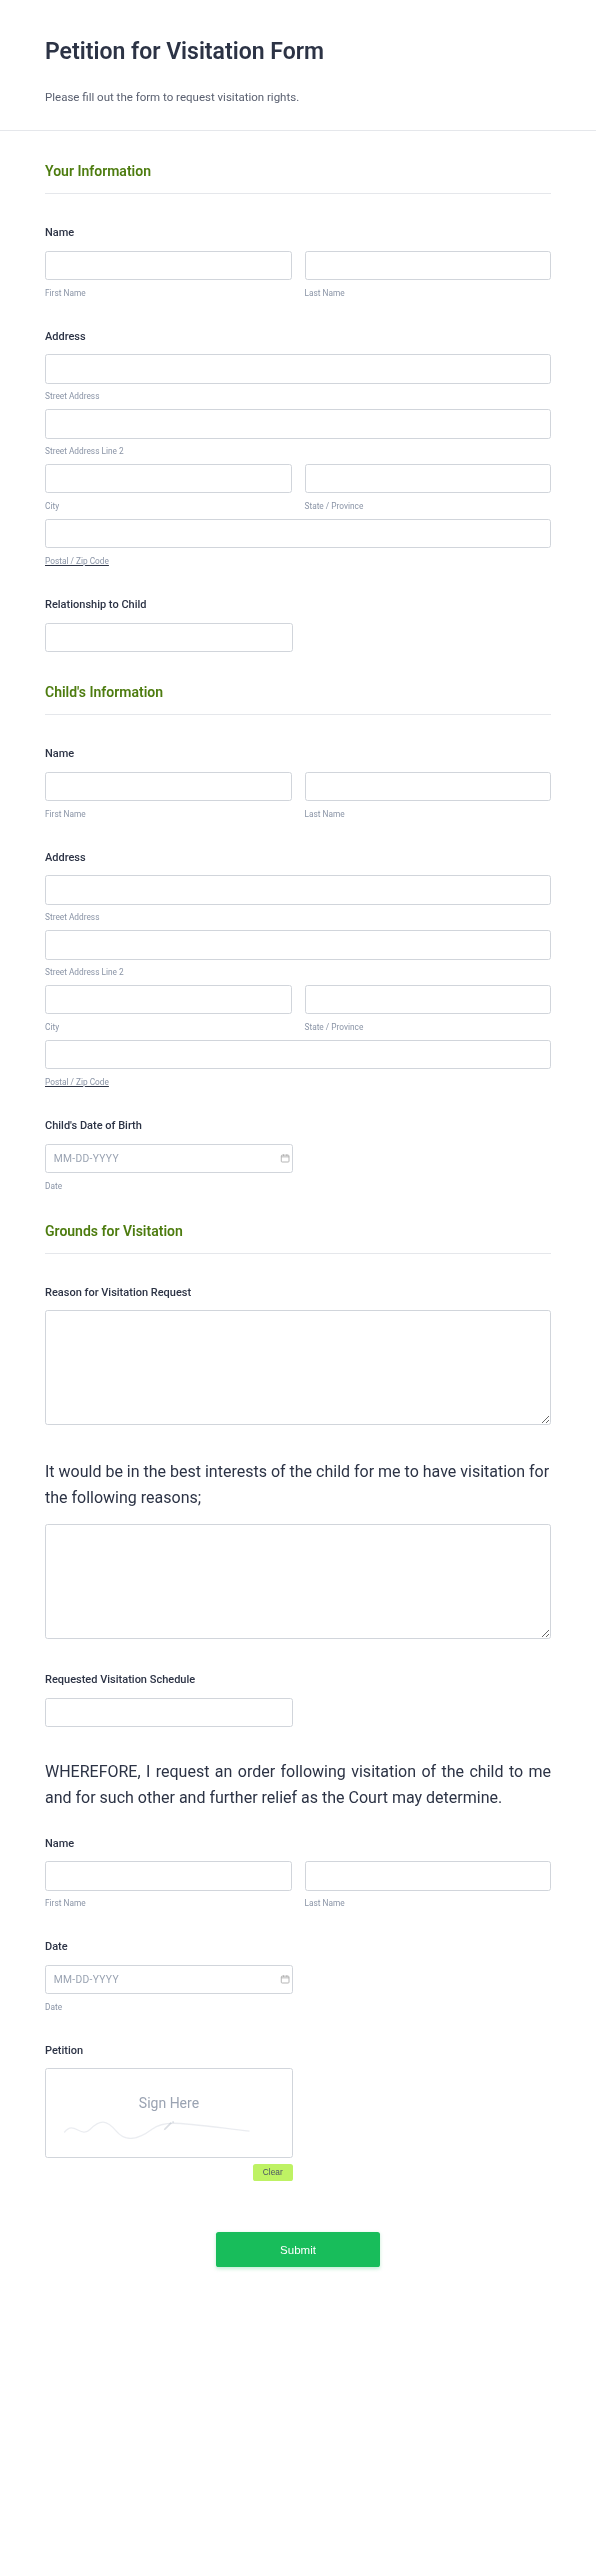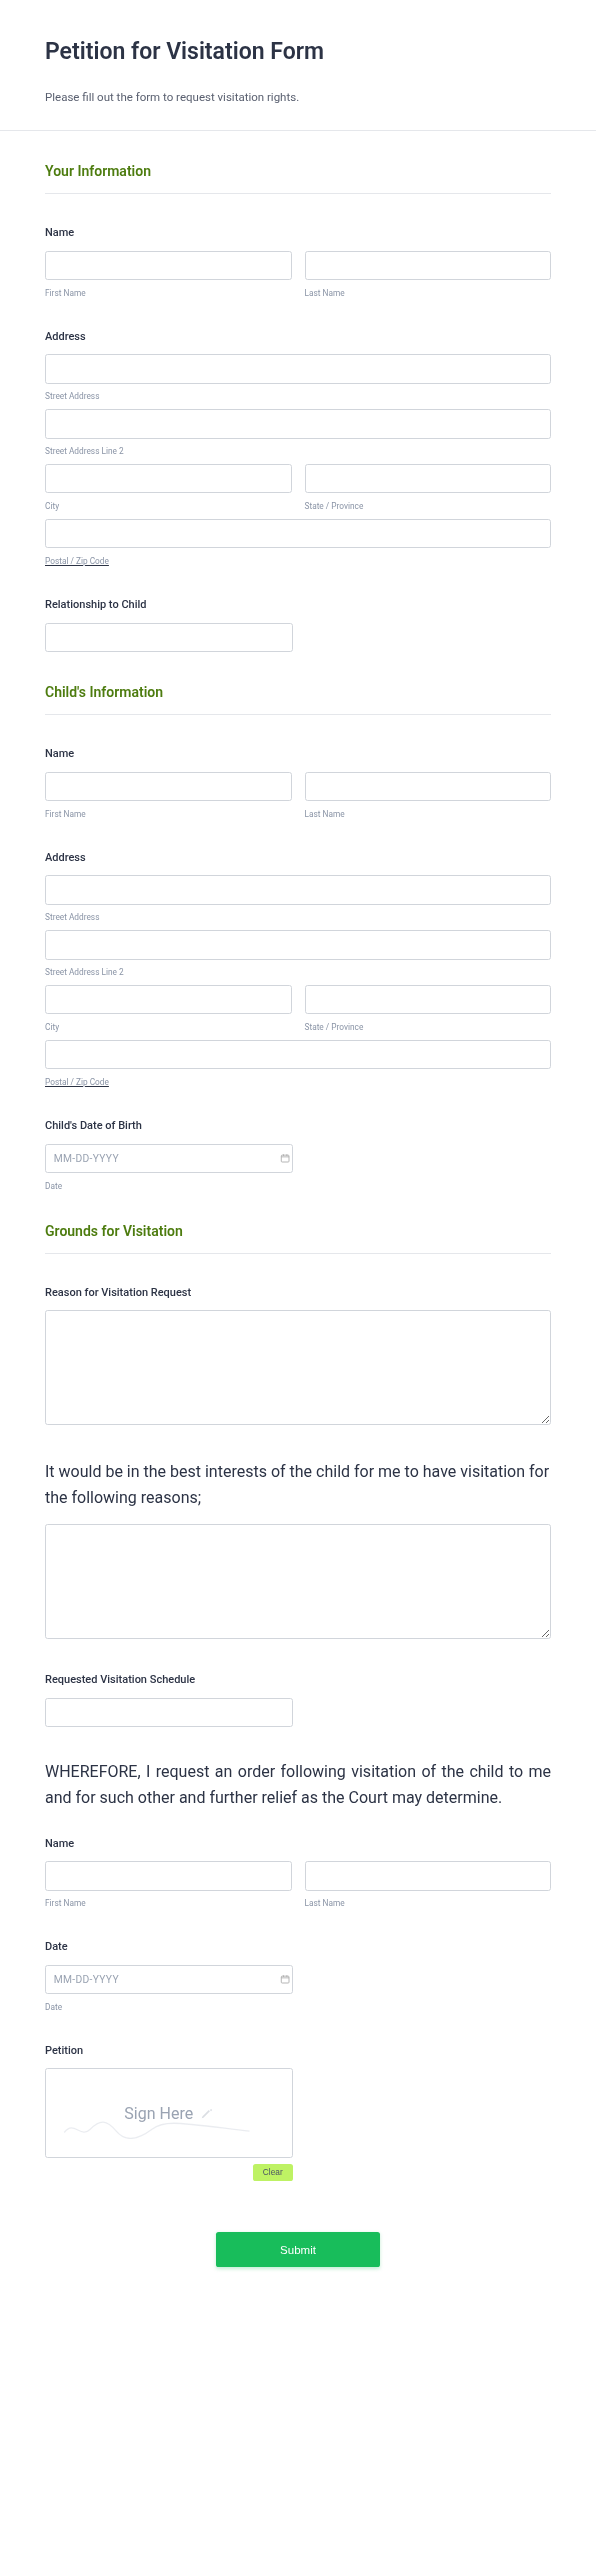--- a/index.html
+++ b/index.html
@@ -101,21 +101,22 @@
     align-items: center;
     justify-content: center;
     position: relative;
     background: #fff;
   }
   .sign-placeholder {
     display: flex;
     align-items: center;
     gap: 6.4px;
     color: #9aa3b2;
-    font-size: 16px;
+    font-size: 14px;
+    flex-direction: column;
   }
   .sign-scribble {
     position: absolute;
     bottom: 18px;
     left: 15.4px;
     right: 15.4px;
     height: 26px;
     opacity: 0.3;
   }
   .pen-icon { width: 14px; height: 14px; opacity: 0.35; }

